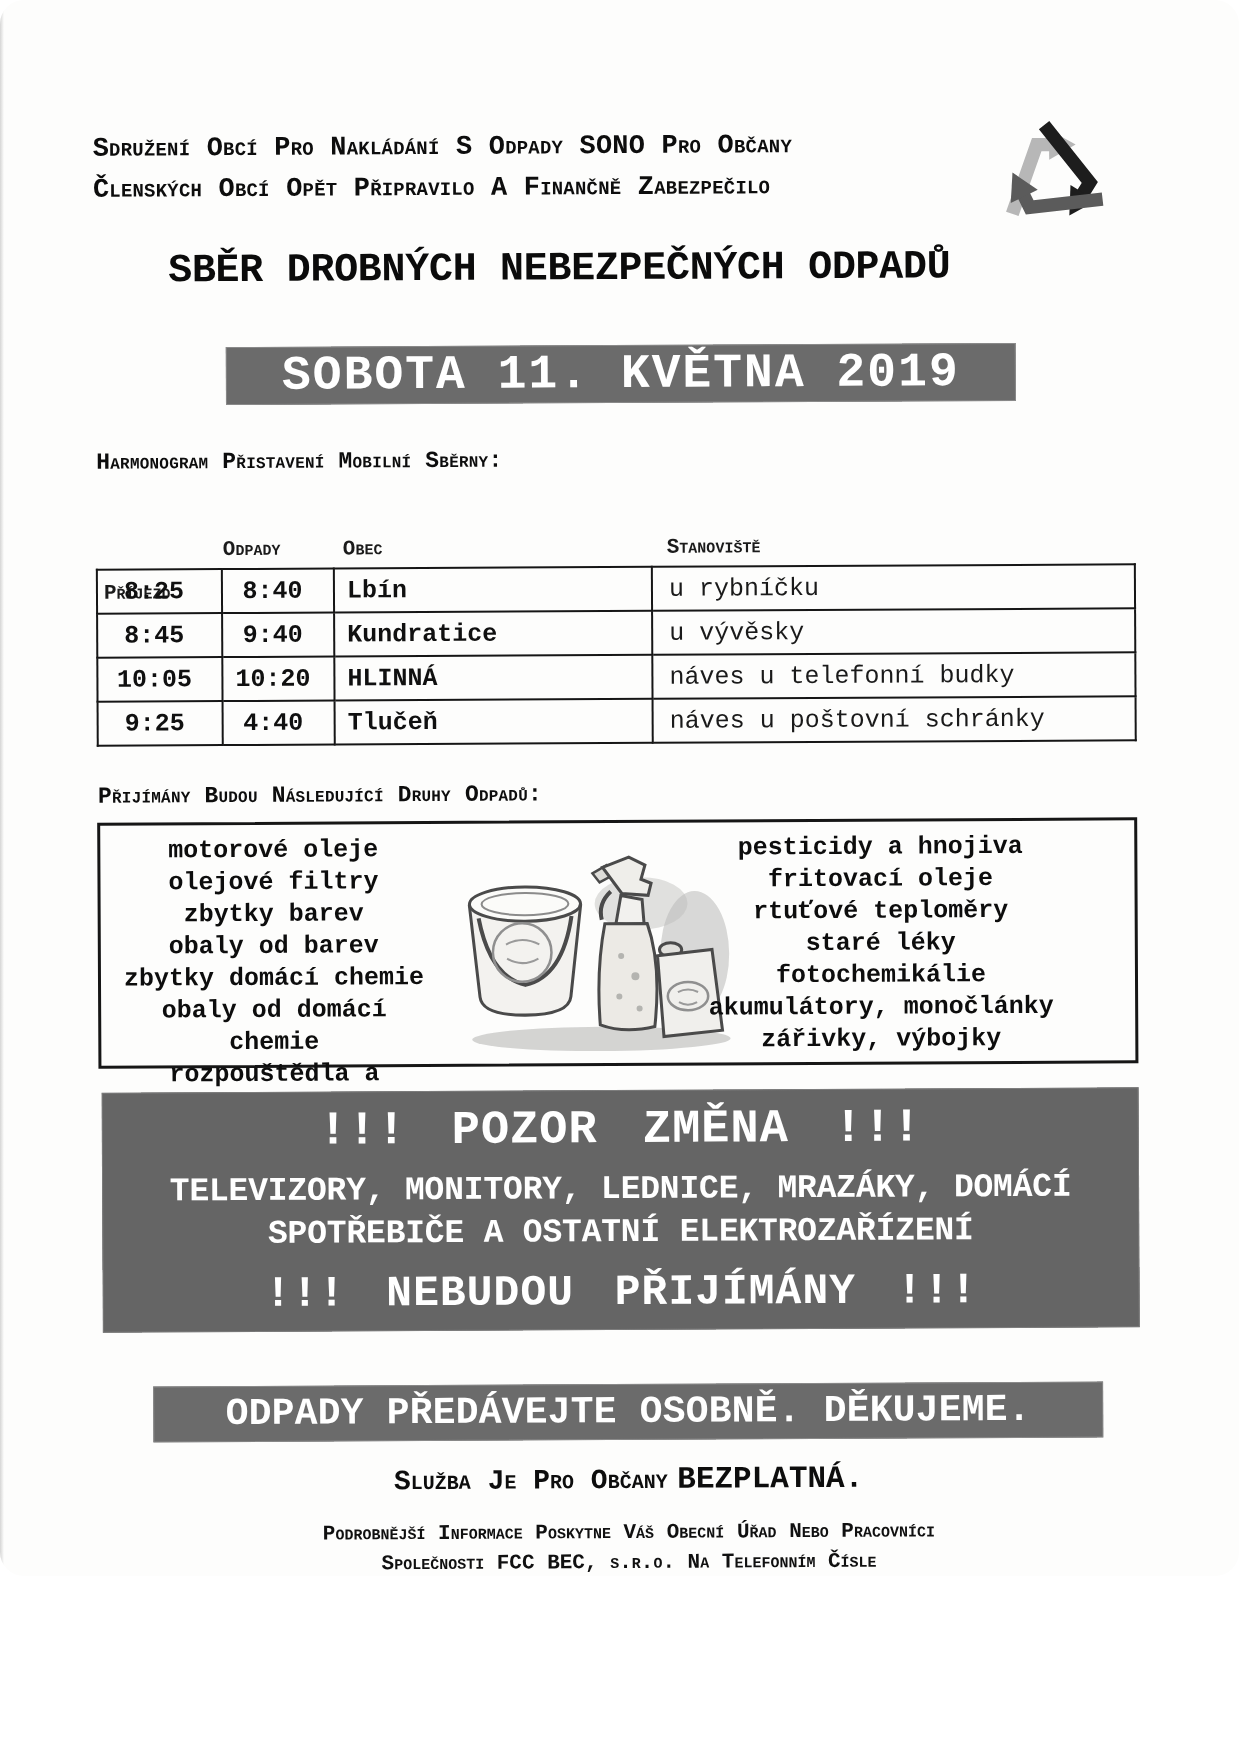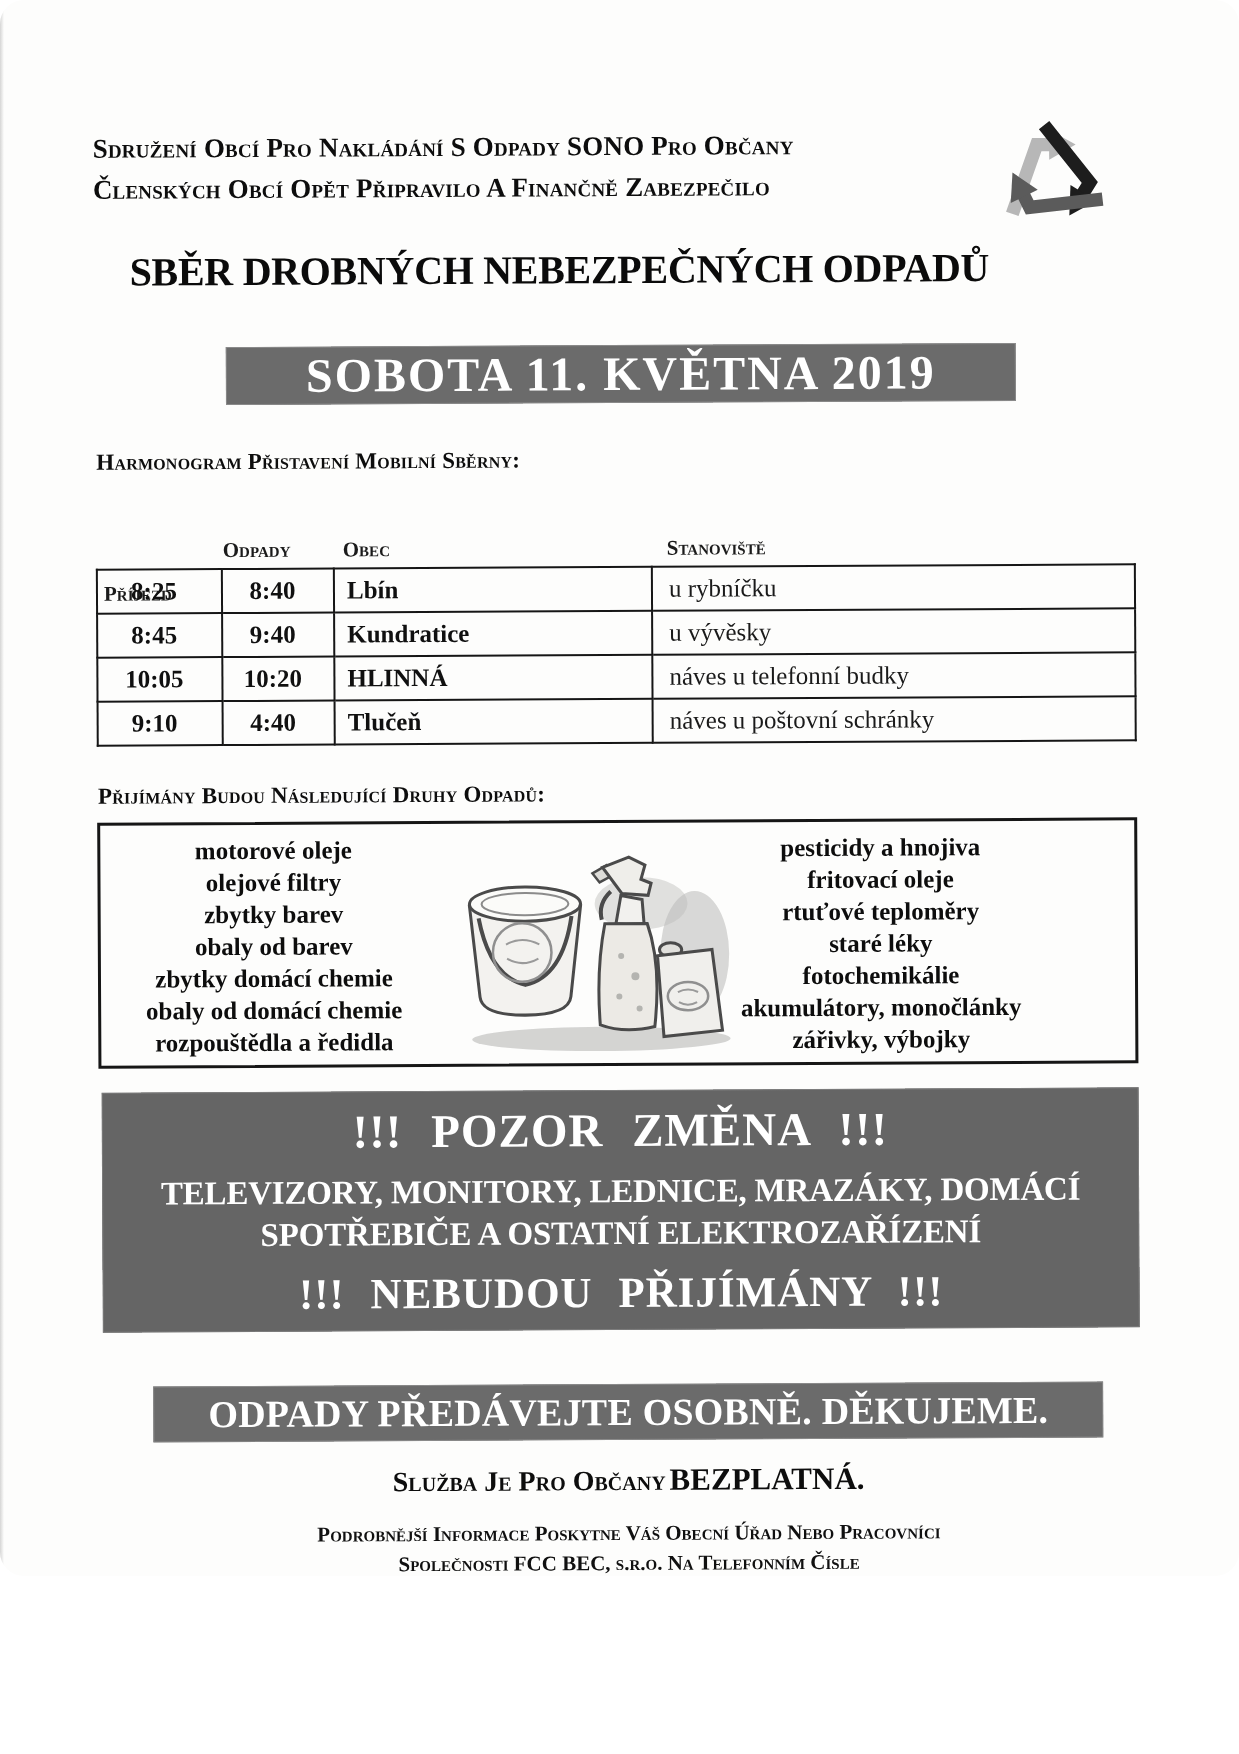--- a/index.html
+++ b/index.html
@@ -1,21 +1,21 @@
 <!DOCTYPE html>
 <html lang="cs"><head>
 <meta charset="utf-8">
 <style>
   html,body{margin:0;padding:0;background:#ffffff;}
   .page{
     position:relative;
     width:1239px;height:1576px;
     background:#fdfdfc;
     overflow:hidden;
-    font-family:Liberation Serif, serif;
+    font-family:Liberation Mono, monospace;
     color:#101010;
     border-radius:24px;
   }
   .scan-edge-left{
     position:absolute;left:0;top:0;width:4px;height:100%;
     background:linear-gradient(90deg,#b5b5b5,rgba(255,255,255,0));
     opacity:.55;
   }
   .skew{position:absolute;inset:0;transform:rotate(-0.3deg);}
   .sc{font-variant:small-caps;}
@@ -178,21 +178,21 @@
           <td class="v">Kundratice</td>
           <td class="s">u vývěsky</td>
         </tr>
         <tr>
           <td class="t">10:05</td>
           <td class="t">10:20</td>
           <td class="v">HLINNÁ</td>
           <td class="s">náves u telefonní budky</td>
         </tr>
         <tr>
-          <td class="t">9:10</td>
+          <td class="t">9:25</td>
           <td class="t">4:40</td>
           <td class="v">Tlučeň</td>
           <td class="s">náves u poštovní schránky</td>
         </tr>
       </tbody>
     </table>
 
     <div class="sec-heading h-accepted sc">Přijímány Budou Následující Druhy Odpadů:</div>
 
     <div class="waste-box">

